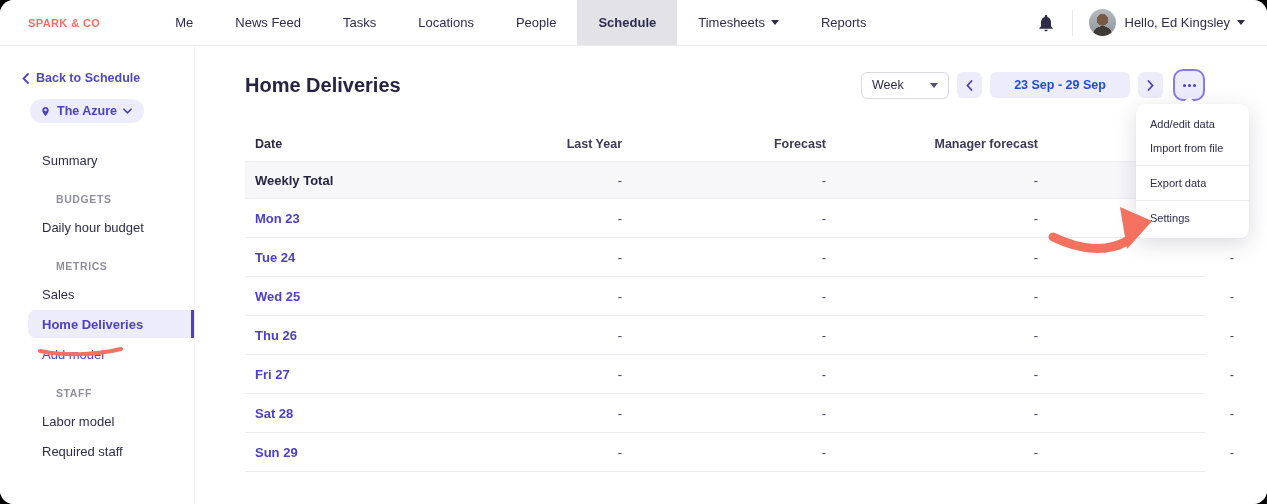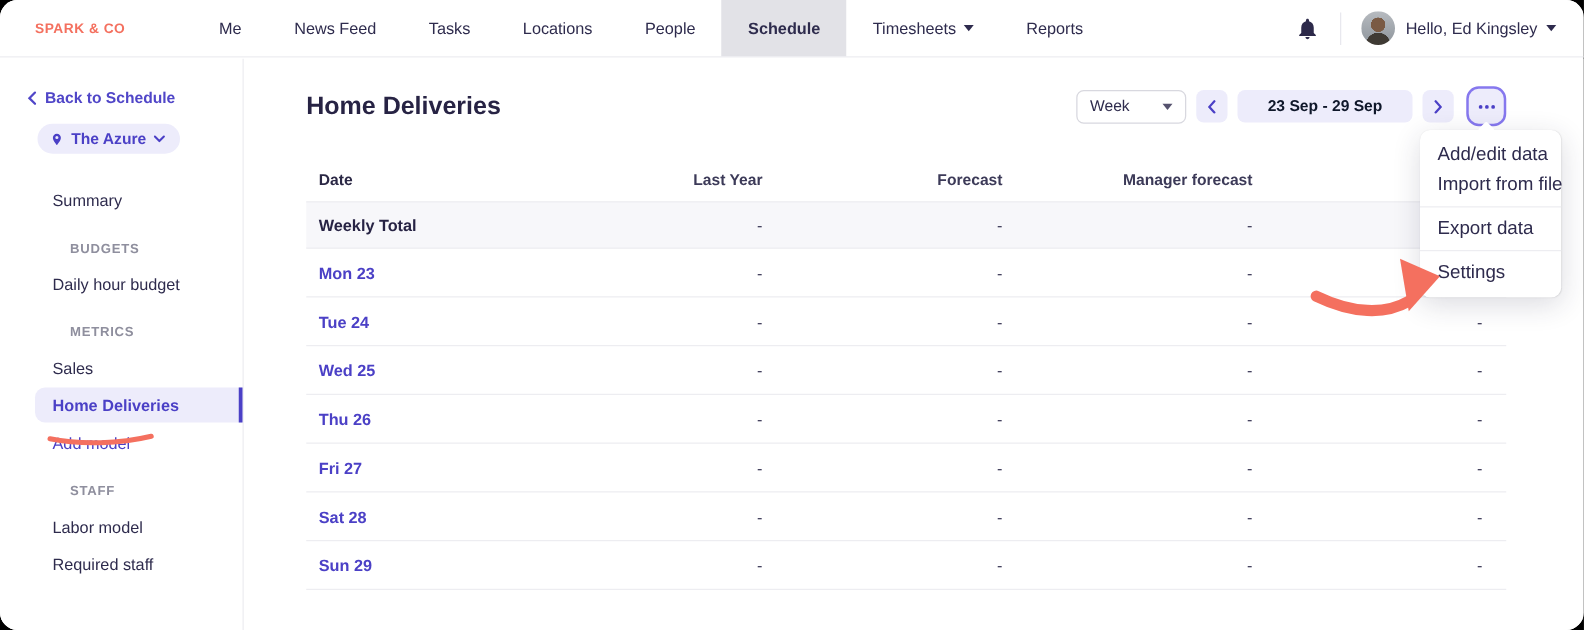--- a/index.html
+++ b/index.html
@@ -96,59 +96,60 @@
   .controls { display:flex; align-items:center; gap:8px; }
   .select {
     width:88px; height:27px; border:1px solid #d8d8df; border-radius:6px;
     background:#fff; display:flex; align-items:center; justify-content:space-between;
     padding:0 10px; font-size:12.5px; font-weight:500; color:#2e2b4d; cursor:pointer;
   }
   .select .caret { border-top-color:#55526e; }
   .chip-btn {
     height:26px; background:#edecfb; border-radius:6px; border:none;
     display:flex; align-items:center; justify-content:center;
-    color:#0f172a; cursor:pointer;
+    color:#1d4ed8; cursor:pointer;
   }
   .arrow-btn { width:25px; font-size:14px; font-weight:700; }
   .date-chip { width:140px; font-size:12.5px; font-weight:600; }
   .more-btn {
     width:32px; height:32px; background:#edecfb;
     border:2px solid #8678ee; border-radius:10px;
     display:flex; align-items:center; justify-content:center; gap:2px;
     cursor:pointer; margin-left:2px;
   }
   .more-btn i { width:3px; height:3px; border-radius:50%; background:#4b40c6; }
 
   
   .table { margin:26px 62px 0 49px; }
   .trow {
     display:grid; grid-template-columns:181px 192px 192px 200px 195px;
     align-items:center; height:39px; border-bottom:1px solid #ededf1;
     font-size:13px;
+    gap:12px;
   }
   .trow.head { height:34px; border-bottom:none; font-size:12.5px; font-weight:600; color:#2b2845; }
   .trow.total { height:38px; background:#f7f7fa; border-top:1px solid #ededf1; }
   .cell-date { padding-left:10px; }
   .cell-val { text-align:right; padding-right:8px; color:#3c3a58; }
   .cell-val.last { padding-right:19px; }
   .trow .cell-date.day { color:#4b40c6; font-weight:600; cursor:pointer; }
   .trow.total .cell-date { font-weight:700; color:#272344; }
 
   
   .menu {
     position:absolute; left:1136px; top:104px; width:113px;
     background:#fff; border-radius:8px; padding:8px 0; z-index:30;
     box-shadow:0 6px 22px rgba(40,40,70,.16), 0 0 1px rgba(0,0,0,.1);
   }
   .menu-notch {
     position:absolute; top:-5px; left:48px; width:10px; height:10px;
     background:#fff; transform:rotate(45deg); border-radius:2px;
   }
   .menu-item {
-    padding:5px 14px; font-size:15px; color:#2e2b4d;
+    padding:5px 14px; font-size:11px; color:#2e2b4d;
     line-height:14px; cursor:pointer; white-space:nowrap;
   }
   .menu-divider { height:1px; background:#ededf1; margin:5px 0; }
 
   
   .annotations { position:absolute; inset:0; z-index:40; pointer-events:none; }
 </style>
 </head>
 <body>
 

